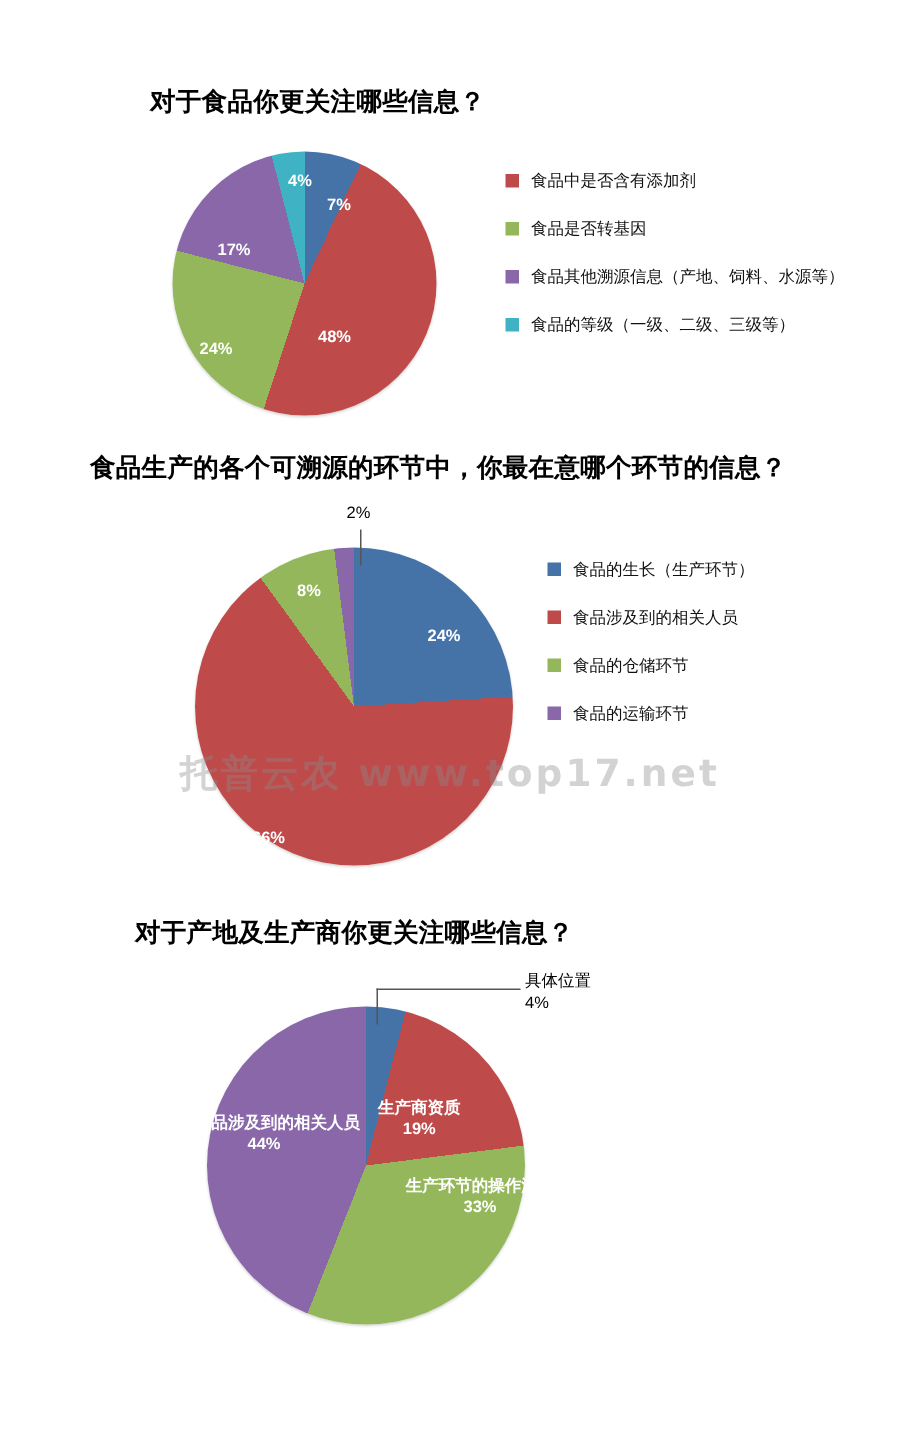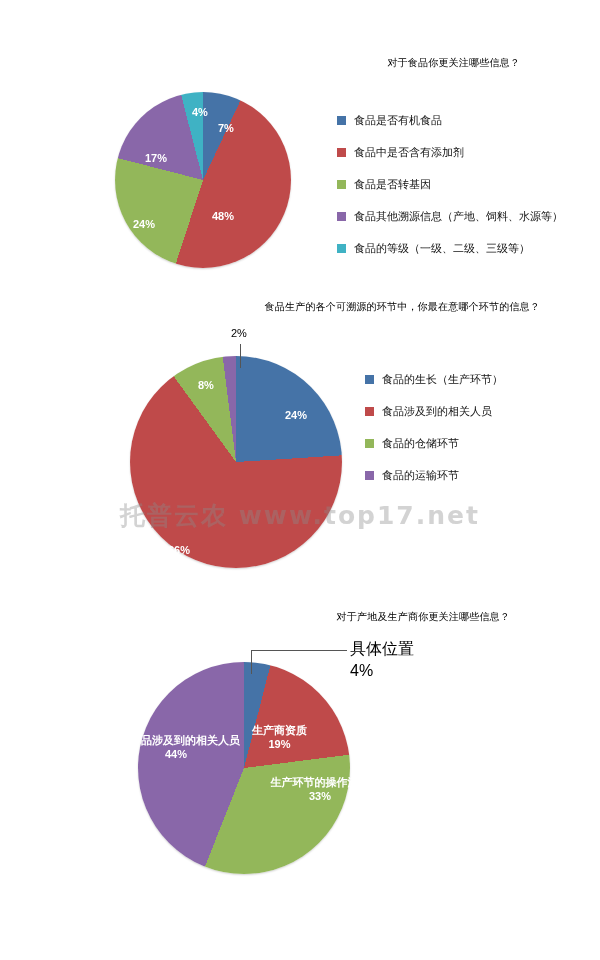--- a/index.html
+++ b/index.html
@@ -19,24 +19,24 @@
     position: relative;
     width: 600px;
     height: 960px;
   }
   
   .chart-block {
     position: absolute;
     width: 600px;
   }
   .chart-title {
-    font-size: 10px;
-    font-weight: normal;
+    font-size: 17px;
+    font-weight: bold;
     color: #000;
-    text-align: right;
+    text-align: left;
     letter-spacing: 0.2px;
   }
   .pie-wrap {
     position: relative;
   }
   .pie {
     position: absolute;
     border-radius: 50%;
   }
   .slice-label {
@@ -74,21 +74,21 @@
     background: #555;
     height: 1px;
   }
   .leader-v {
     position: absolute;
     background: #555;
     width: 1px;
   }
   .callout {
     position: absolute;
-    font-size: 16px;
+    font-size: 11px;
     color: #000;
     white-space: nowrap;
     line-height: 1.35;
   }
   
   .watermark {
     position: absolute;
     left: 0;
     top: 455px;
     width: 600px;
@@ -123,24 +123,20 @@
 
       <div class="slice-label" style="left:218px; top:52px;">7%</div>
       <div class="slice-label" style="left:212px; top:140px;text-align:right;">48%</div>
       <div class="slice-label" style="left:133px; top:148px;">24%</div>
       <div class="slice-label" style="left:145px; top:66px;margin-top:16px;">17%</div>
       <div class="slice-label" style="left:192px; top:36px;">4%</div>
     </div>
 
     <div class="legend" style="left:337px; top:57px;">
       <div class="legend-item">
-        <span class="legend-swatch" style="background:#4573a7;"></span>
-        <span class="legend-text">食品是否有机食品</span>
-      </div>
-      <div class="legend-item">
         <span class="legend-swatch" style="background:#bf4a4a;"></span>
         <span class="legend-text">食品中是否含有添加剂</span>
       </div>
       <div class="legend-item">
         <span class="legend-swatch" style="background:#93b75a;"></span>
         <span class="legend-text">食品是否转基因</span>
       </div>
       <div class="legend-item">
         <span class="legend-swatch" style="background:#8967a9;"></span>
         <span class="legend-text">食品其他溯源信息（产地、饲料、水源等）</span>

